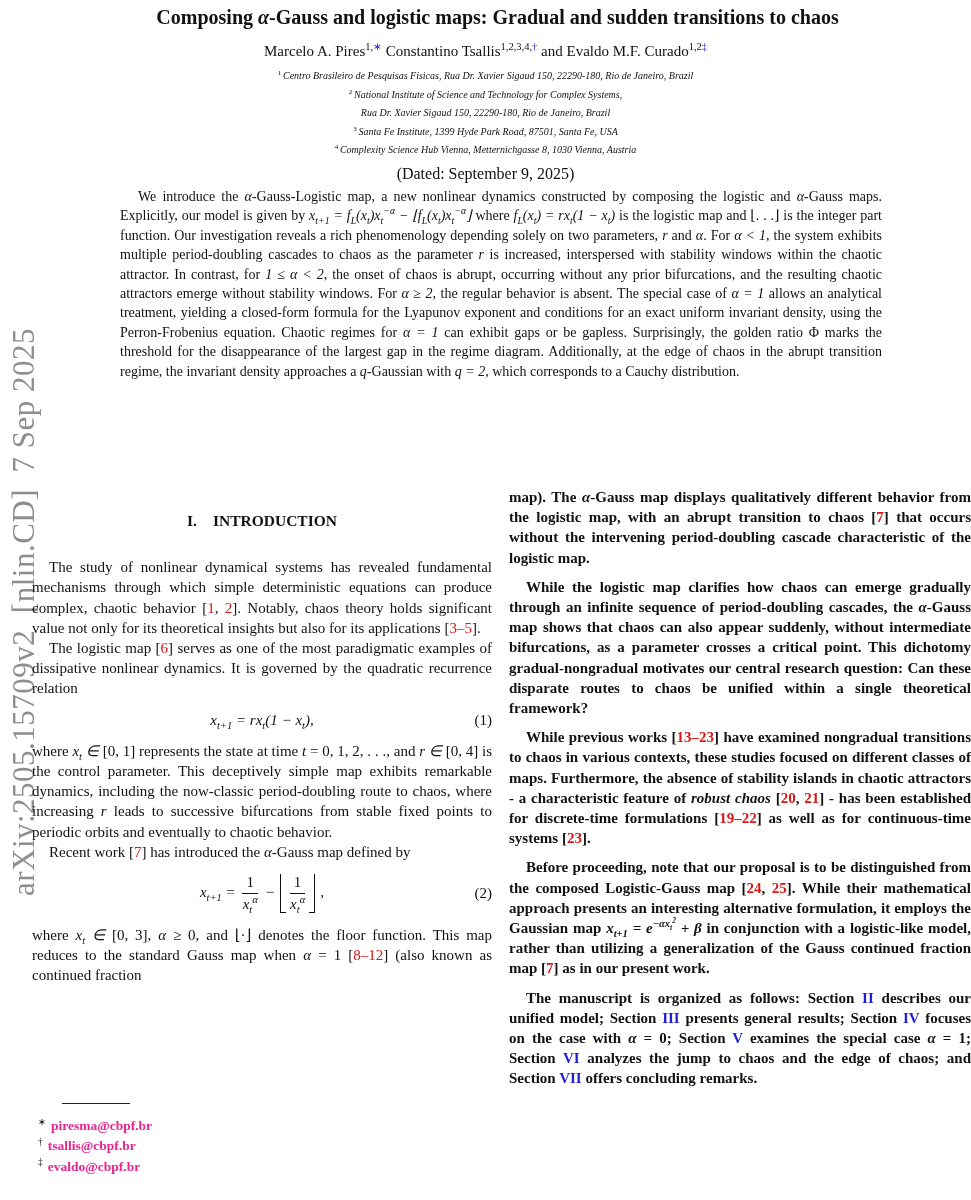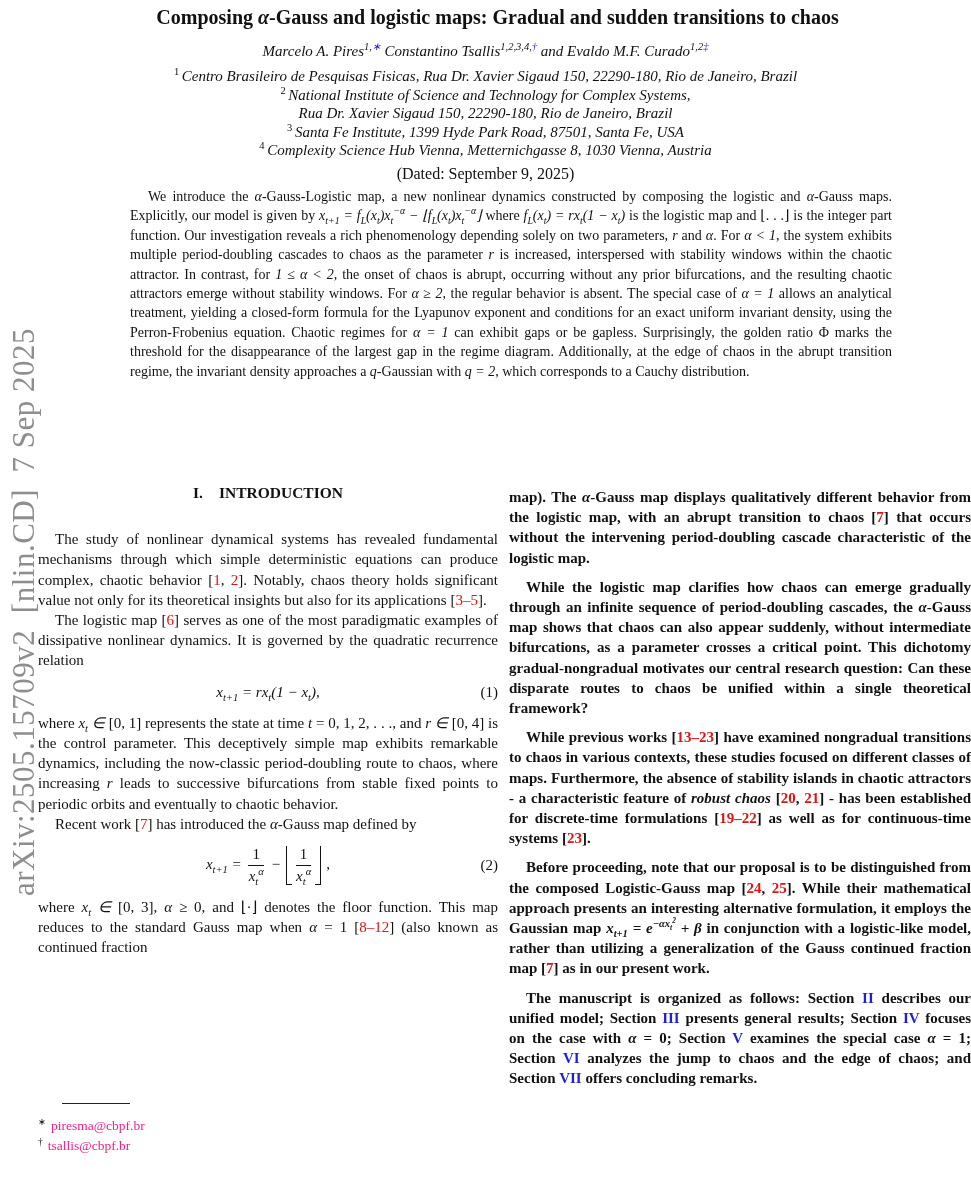--- a/index.html
+++ b/index.html
@@ -4,28 +4,28 @@
 <style>
   html,body{margin:0;padding:0;background:#fff;}
   .page{position:relative;width:971px;height:1200px;background:#fff;overflow:hidden;
         font-family:"Liberation Serif",serif;color:#111;
         --cite:#d91616;--secref:#1f1fd4;--email:#e8238f;--watermark:#8e8e8e;}
   .watermark{position:absolute;top:993px;left:6px;transform:rotate(-90deg);transform-origin:0 0;
              width:762px;text-align:center;font-size:31px;letter-spacing:.5px;
              color:var(--watermark);white-space:pre;}
   header{position:absolute;top:6px;left:0;width:100%;text-align:center;}
   .title{font-size:20px;font-weight:bold;margin:0 0 14px 0;padding-left:24px;}
-  .authors{font-size:15px;margin-bottom:7px;font-style:italic;}
-  .affil{font-size:15px;line-height:18.6px;font-family:Liberation Serif, serif;}
+  .authors{font-size:15px;margin-bottom:7px;}
+  .affil{font-size:10px;line-height:18.6px;font-family:Liberation Serif, serif;}
   .affil .it{font-style:italic;}
   .dated{font-size:16px;margin-top:5px;}
-  .abstract{position:absolute;left:130px;top:187px;width:762px;
+  .abstract{position:absolute;left:120px;top:187px;width:762px;
             font-size:14px;line-height:19.4px;text-align:justify;text-indent:18px;}
   .col{position:absolute;top:483px;font-size:15px;line-height:20.2px;text-align:justify;}
-  .col-left{left:38px;width:460px;}
+  .col-left{left:32px;width:460px;margin-top:28px;}
   .col-right{left:509px;width:462px;}
   .col p{margin:0;}
   .col-right p{margin:4px 0 9px 0;font-weight:bold;}
   .indent{text-indent:17px;}
   .sec-heading{font-weight:bold;text-align:center;font-size:15.5px;text-indent:0;
                margin-bottom:26px;}
   .sec-num{margin-right:16px;}
   .it,.mv{font-style:italic;}
   .cite{color:var(--cite);}
   .secref{color:var(--secref);}
@@ -36,21 +36,21 @@
   .fnum{display:block;border-bottom:1px solid #111;padding:0 4px 1px 4px;}
   .fden{display:block;padding-top:1px;text-align:center;}
   .lfloor{display:inline-block;width:5px;height:38px;border-left:1.6px solid #111;
           border-bottom:1.6px solid #111;vertical-align:middle;margin:0 1px 0 5px;}
   .rfloor{display:inline-block;width:5px;height:38px;border-right:1.6px solid #111;
           border-bottom:1.6px solid #111;vertical-align:middle;margin:0 5px 0 1px;}
   .footnotes{position:absolute;left:38px;top:1103px;width:460px;font-size:13.5px;
              line-height:20.3px;text-align:left;}
   .fnrule{width:68px;margin-left:24px;border-top:1.3px solid #222;margin-bottom:12px;}
   .fnline sup{margin-right:5px;}
-  .email{color:var(--email);text-decoration:none;}
+  .email{color:var(--email);text-decoration:none;font-weight:bold;}
 </style>
 </head>
 <body>
 
 <div class="page" style="--cite: #d91616; --secref: #1f1fd4; --email: #e8238f; --watermark: #8e8e8e;">
 
   <div class="watermark">arXiv:2505.15709v2  [nlin.CD]  7 Sep 2025</div>
 
   <header>
     <h1 class="title"><span>Composing </span><span class="mv">α</span><span>-Gauss and logistic maps: Gradual and sudden transitions to chaos</span></h1>
@@ -90,15 +90,16 @@
     <p class="indent"><span>While the logistic map clarifies how chaos can emerge gradually through an infinite sequence of period-doubling cascades, the </span><span class="mv">α</span><span>-Gauss map shows that chaos can also appear suddenly, without intermediate bifurcations, as a parameter crosses a critical point. This dichotomy gradual-nongradual motivates our central research question: Can these disparate routes to chaos be unified within a single theoretical framework?</span></p>
     <p class="indent"><span>While previous works [</span><span class="cite">13–23</span><span>] have examined nongradual transitions to chaos in various contexts, these studies focused on different classes of maps. Furthermore, the absence of stability islands in chaotic attractors - a characteristic feature of </span><span class="it">robust chaos</span><span> [</span><span class="cite">20</span><span>, </span><span class="cite">21</span><span>] - has been established for discrete-time formulations [</span><span class="cite">19–22</span><span>] as well as for continuous-time systems [</span><span class="cite">23</span><span>].</span></p>
     <p class="indent"><span>Before proceeding, note that our proposal is to be distinguished from the composed Logistic-Gauss map [</span><span class="cite">24</span><span>, </span><span class="cite">25</span><span>]. While their mathematical approach presents an interesting alternative formulation, it employs the Gaussian map </span><span class="mv">x<sub>t+1</sub> = e</span><sup class="mv">−αx<sub>t</sub><sup>2</sup></sup><span class="mv"> + β</span><span> in conjunction with a logistic-like model, rather than utilizing a generalization of the Gauss continued fraction map [</span><span class="cite">7</span><span>] as in our present work.</span></p>
     <p class="indent"><span>The manuscript is organized as follows: Section </span><span class="secref">II</span><span> describes our unified model; Section </span><span class="secref">III</span><span> presents general results; Section </span><span class="secref">IV</span><span> focuses on the case with </span><span class="mv">α</span><span> = 0; Section </span><span class="secref">V</span><span> examines the special case </span><span class="mv">α</span><span> = 1; Section </span><span class="secref">VI</span><span> analyzes the jump to chaos and the edge of chaos; and Section </span><span class="secref">VII</span><span> offers concluding remarks.</span></p>
   </div>
 
   <div class="footnotes">
     <div class="fnrule"></div>
     <div class="fnline"><sup>∗</sup><a class="email">piresma@cbpf.br</a></div>
     <div class="fnline"><sup>†</sup><a class="email">tsallis@cbpf.br</a></div>
+    <div class="fnline"><sup>‡</sup><a class="email">evaldo@cbpf.br</a></div>
   </div>
 
 </div>
 
 </body></html>

